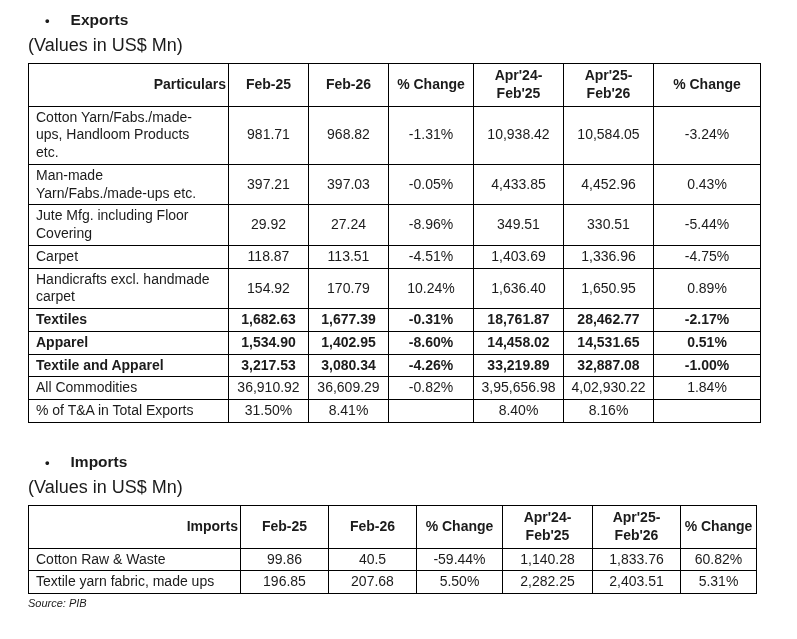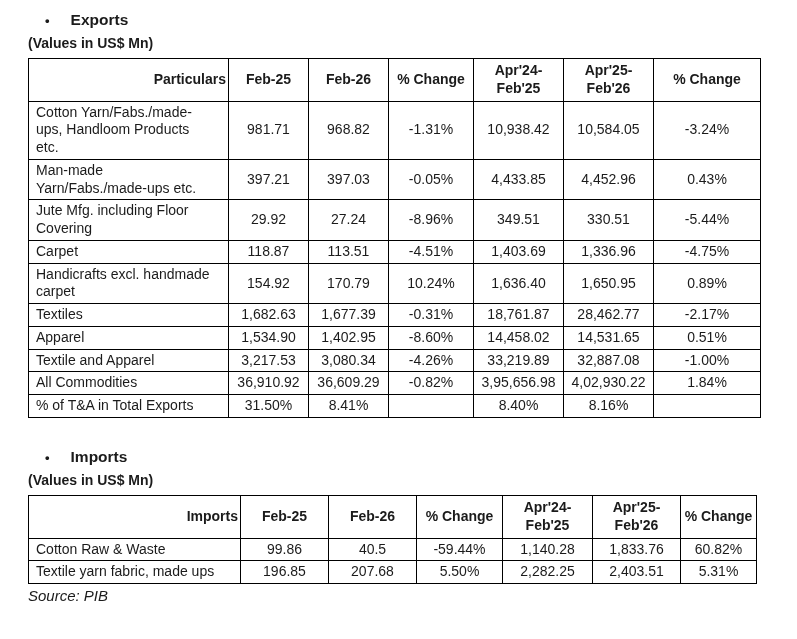--- a/index.html
+++ b/index.html
@@ -14,45 +14,45 @@
   .page { padding: 11px 28px 20px 28px; width: 797px; }
 
   .section-head {
     display: flex;
     align-items: baseline;
     font-weight: 700;
     font-size: 15.5px;
     margin: 0 0 6px 0;
   }
   .bullet { margin-left: 17px; margin-right: 21px; font-size: 13px; }
-  .subtitle { font-weight: 700; font-size: 14px; margin: 0 0 7px 0; }
+  .subtitle { font-weight: 400; font-size: 18px; margin: 0 0 7px 0; }
 
   table.data-table { border-collapse: collapse; table-layout: fixed; }
   .data-table th, .data-table td {
     border: 1px solid #000000;
     padding: 2px 4px;
     font-size: 14px;
     line-height: 1.27;
     vertical-align: middle;
     overflow: hidden;
   }
   .data-table th {
     font-weight: 700;
     text-align: center;
     white-space: pre-line;
     padding: 3px 2px;
   }
   .data-table th.label-col { text-align: right; padding-left: 7px; }
   .data-table td.label-cell { text-align: left; white-space: pre-line; padding-left: 7px; margin-left: 16px; }
   .data-table td.num { text-align: center; }
-  .data-table tr.bold td { font-weight: 400; }
+  .data-table tr.bold td { font-weight: 700; }
 
   .exports-table { margin-bottom: 30px; }
   .imports-table { margin-bottom: 0; }
-  .source { font-style: italic; font-size: 15px; margin-top: 3px; }
+  .source { font-style: italic; font-size: 11px; margin-top: 3px; }
 </style>
 </head>
 <body>
 
 <div class="page">
 
   <div class="section-head">
     <span class="bullet">•</span>
     <span>Exports</span>
   </div>

